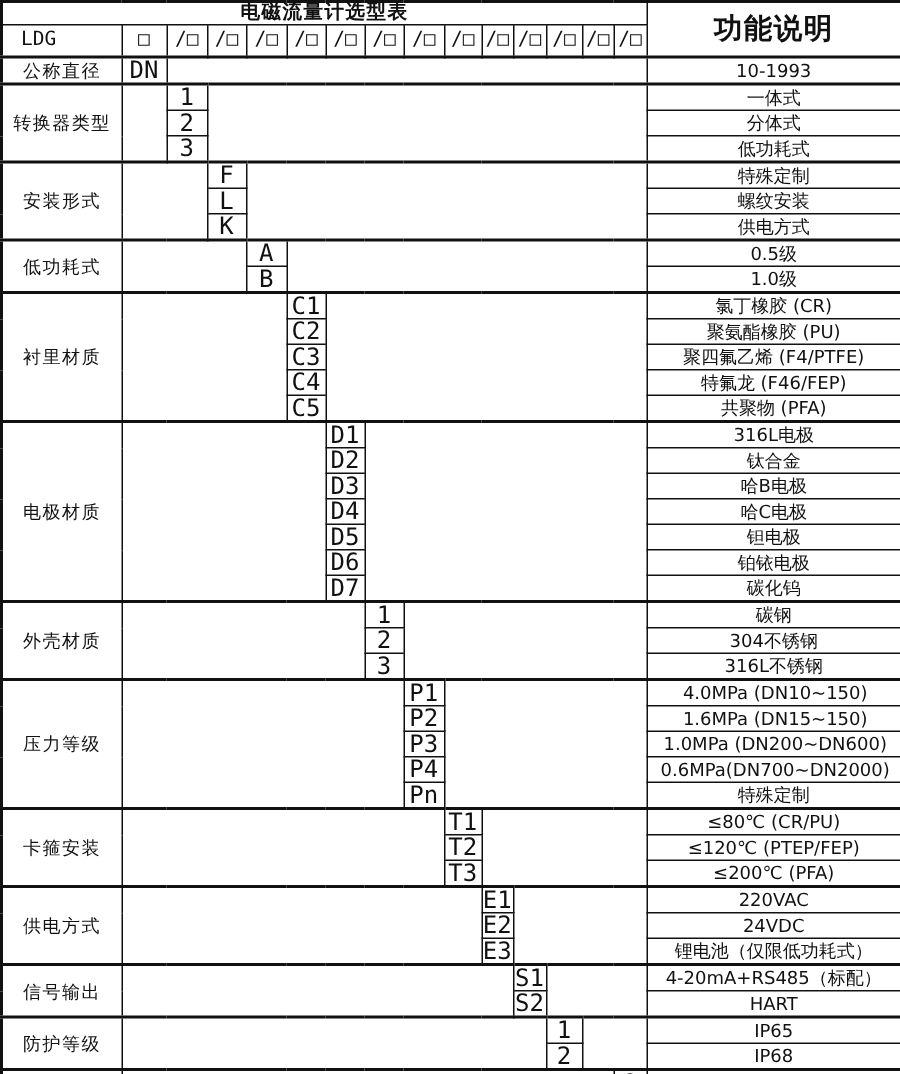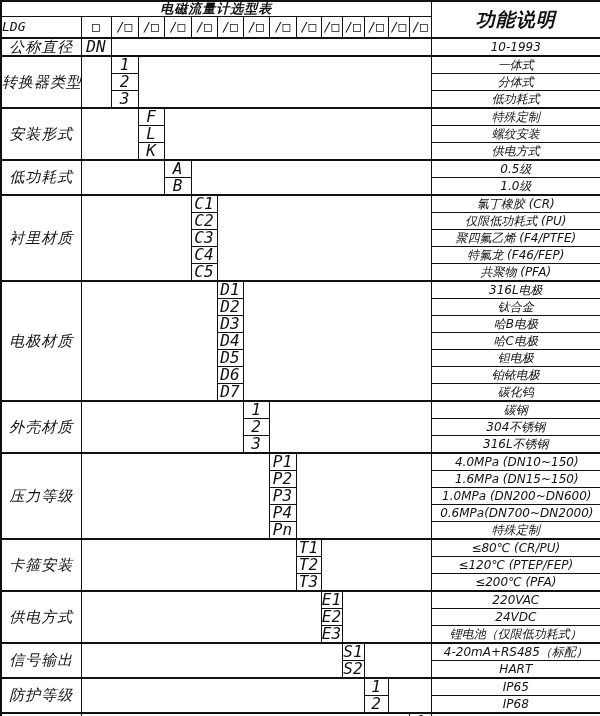--- a/index.html
+++ b/index.html
@@ -1,17 +1,17 @@
 <!DOCTYPE html>
 <html><head>
 <meta charset="utf-8">
 <style>
   html,body{margin:0;padding:0;background:#ffffff;}
   body{width:600px;font-family:"DejaVu Sans",sans-serif;color:#111;}
-  .sheet{width:600px;height:716px;box-sizing:border-box;font-style:italic;}
+  .sheet{width:600px;height:716px;box-sizing:border-box;}
   table.sel{
     border-collapse:collapse;
     table-layout:fixed;
     width:600px;height:716px;
     border:2px solid #111;
     background:#ffffff;
   }
   td{
     border:1px solid #111;
     padding:0;
@@ -21,23 +21,23 @@
     vertical-align:middle;
     overflow:hidden;
     white-space:nowrap;
   }
   tr.r-title{height:15px;}
   tr.r-model{height:22px;}
   tr.r-data{height:16.1px;}
   tr.sec > td{border-top:2px solid #111;}
   td.title-cell{font-size:13px;font-weight:bold;letter-spacing:1px;}
   td.desc-head{font-size:19px;font-weight:bold;letter-spacing:1px;}
-  td.model-prefix{text-align:left;font-family:"DejaVu Sans Mono","DejaVu Sans",monospace;font-size:13px;}
+  td.model-prefix{text-align:left;padding-left:12px;font-family:"DejaVu Sans Mono","DejaVu Sans",monospace;font-size:13px;}
   td.model-box,td.model-slot{font-size:13px;font-family:"DejaVu Sans Mono","DejaVu Sans",monospace;}
-  td.lbl{font-size:15px;letter-spacing:1px;}
+  td.lbl{font-size:12px;letter-spacing:1px;}
   td.code{font-family:"DejaVu Sans Mono","DejaVu Sans",monospace;font-size:16px;}
   td.desc{font-size:12px;}
   td.desc.left{text-align:center;padding-left:2px;}
   td.spacer{border-top:1px solid #111;}
   tr.sec > td.spacer{border-top:2px solid #111;}
 </style>
 </head>
 <body>
 
 <div class="sheet">
@@ -131,21 +131,21 @@
         </tr>
         <tr class="r-data sec">
           <td class="lbl" rowspan="5">衬里材质</td>
           <td class="spacer" colspan="4" rowspan="5"></td>
           <td class="code">C1</td>
           <td class="spacer" colspan="9" rowspan="5"></td>
           <td class="desc">氯丁橡胶 (CR)</td>
         </tr>
         <tr class="r-data">
           <td class="code">C2</td>
-          <td class="desc">仅限低功耗式 (PU)</td>
+          <td class="desc">聚氨酯橡胶 (PU)</td>
         </tr>
         <tr class="r-data">
           <td class="code">C3</td>
           <td class="desc">聚四氟乙烯 (F4/PTFE)</td>
         </tr>
         <tr class="r-data">
           <td class="code">C4</td>
           <td class="desc">特氟龙 (F46/FEP)</td>
         </tr>
         <tr class="r-data">

